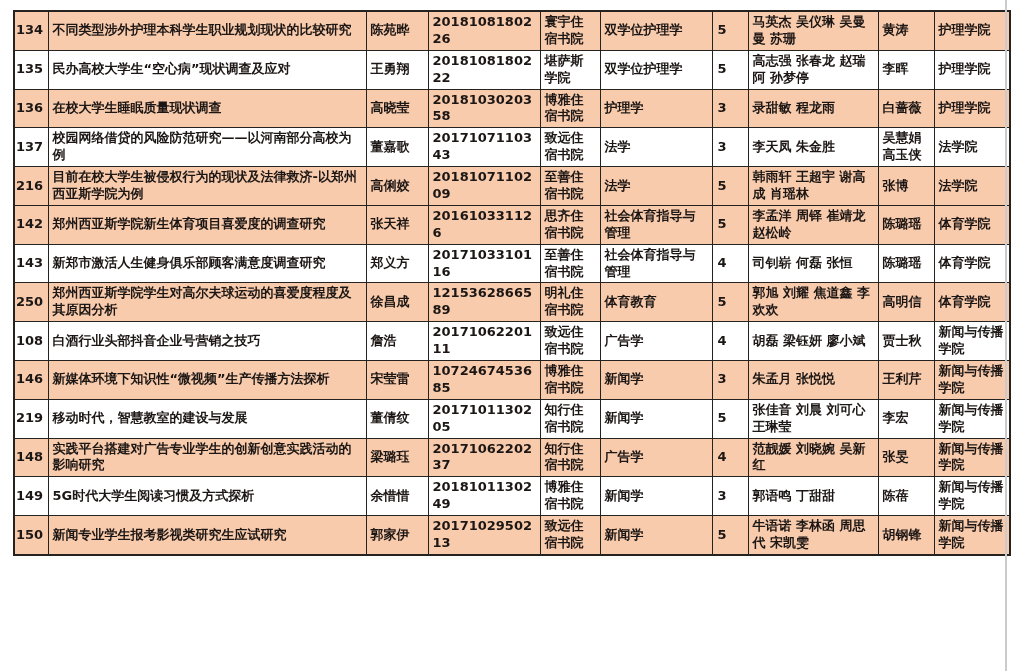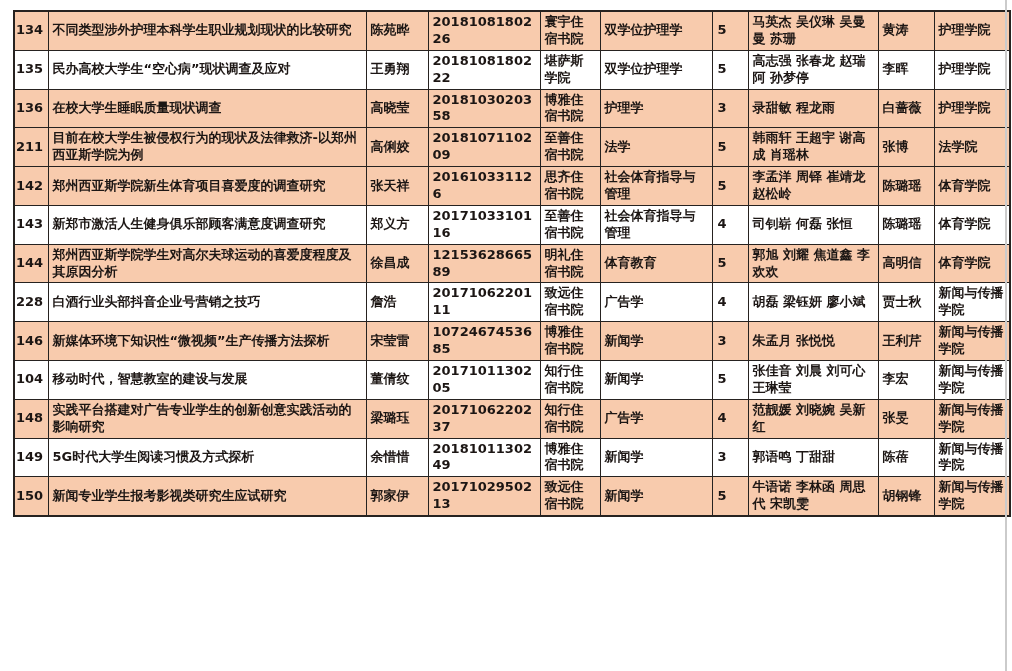--- a/index.html
+++ b/index.html
@@ -95,22 +95,34 @@
     <td class="c-title">在校大学生睡眠质量现状调查</td>
     <td class="c-leader">高晓莹</td>
     <td class="c-id">2018103020358</td>
     <td class="c-dorm">博雅住宿书院</td>
     <td class="c-major">护理学</td>
     <td class="c-count">3</td>
     <td class="c-members">录甜敏 程龙雨</td>
     <td class="c-advisor">白蔷薇</td>
     <td class="c-college">护理学院</td>
   </tr>
-          <tr class="hl">
-    <td class="c-num">211</td>
+          <tr>
+    <td class="c-num">137</td>
+    <td class="c-title">校园网络借贷的风险防范研究——以河南部分高校为例</td>
+    <td class="c-leader">董嘉歌</td>
+    <td class="c-id">2017107110343</td>
+    <td class="c-dorm">致远住宿书院</td>
+    <td class="c-major">法学</td>
+    <td class="c-count">3</td>
+    <td class="c-members">李天凤 朱金胜</td>
+    <td class="c-advisor">吴慧娟 高玉侠</td>
+    <td class="c-college">法学院</td>
+  </tr>
+          <tr class="hl">
+    <td class="c-num">216</td>
     <td class="c-title">目前在校大学生被侵权行为的现状及法律救济-以郑州西亚斯学院为例</td>
     <td class="c-leader">高俐姣</td>
     <td class="c-id">2018107110209</td>
     <td class="c-dorm">至善住宿书院</td>
     <td class="c-major">法学</td>
     <td class="c-count">5</td>
     <td class="c-members">韩雨轩 王超宇 谢高成 肖瑶林</td>
     <td class="c-advisor">张博</td>
     <td class="c-college">法学院</td>
   </tr>
@@ -132,33 +144,33 @@
     <td class="c-leader">郑义方</td>
     <td class="c-id">2017103310116</td>
     <td class="c-dorm">至善住宿书院</td>
     <td class="c-major">社会体育指导与管理</td>
     <td class="c-count">4</td>
     <td class="c-members">司钊崭 何磊 张恒</td>
     <td class="c-advisor">陈璐瑶</td>
     <td class="c-college">体育学院</td>
   </tr>
           <tr class="hl">
-    <td class="c-num">144</td>
+    <td class="c-num">250</td>
     <td class="c-title">郑州西亚斯学院学生对高尔夫球运动的喜爱度程度及其原因分析</td>
     <td class="c-leader">徐昌成</td>
     <td class="c-id">1215362866589</td>
     <td class="c-dorm">明礼住宿书院</td>
     <td class="c-major">体育教育</td>
     <td class="c-count">5</td>
     <td class="c-members">郭旭 刘耀 焦道鑫 李欢欢</td>
     <td class="c-advisor">高明信</td>
     <td class="c-college">体育学院</td>
   </tr>
           <tr>
-    <td class="c-num">228</td>
+    <td class="c-num">108</td>
     <td class="c-title">白酒行业头部抖音企业号营销之技巧</td>
     <td class="c-leader">詹浩</td>
     <td class="c-id">2017106220111</td>
     <td class="c-dorm">致远住宿书院</td>
     <td class="c-major">广告学</td>
     <td class="c-count">4</td>
     <td class="c-members">胡磊 梁钰妍 廖小斌</td>
     <td class="c-advisor">贾士秋</td>
     <td class="c-college">新闻与传播学院</td>
   </tr>
@@ -168,21 +180,21 @@
     <td class="c-leader">宋莹雷</td>
     <td class="c-id">1072467453685</td>
     <td class="c-dorm">博雅住宿书院</td>
     <td class="c-major">新闻学</td>
     <td class="c-count">3</td>
     <td class="c-members">朱孟月  张悦悦</td>
     <td class="c-advisor">王利芹</td>
     <td class="c-college">新闻与传播学院</td>
   </tr>
           <tr>
-    <td class="c-num">104</td>
+    <td class="c-num">219</td>
     <td class="c-title">移动时代，智慧教室的建设与发展</td>
     <td class="c-leader">董倩纹</td>
     <td class="c-id">2017101130205</td>
     <td class="c-dorm">知行住宿书院</td>
     <td class="c-major">新闻学</td>
     <td class="c-count">5</td>
     <td class="c-members">张佳音 刘晨 刘可心 王琳莹</td>
     <td class="c-advisor">李宏</td>
     <td class="c-college">新闻与传播学院</td>
   </tr>

